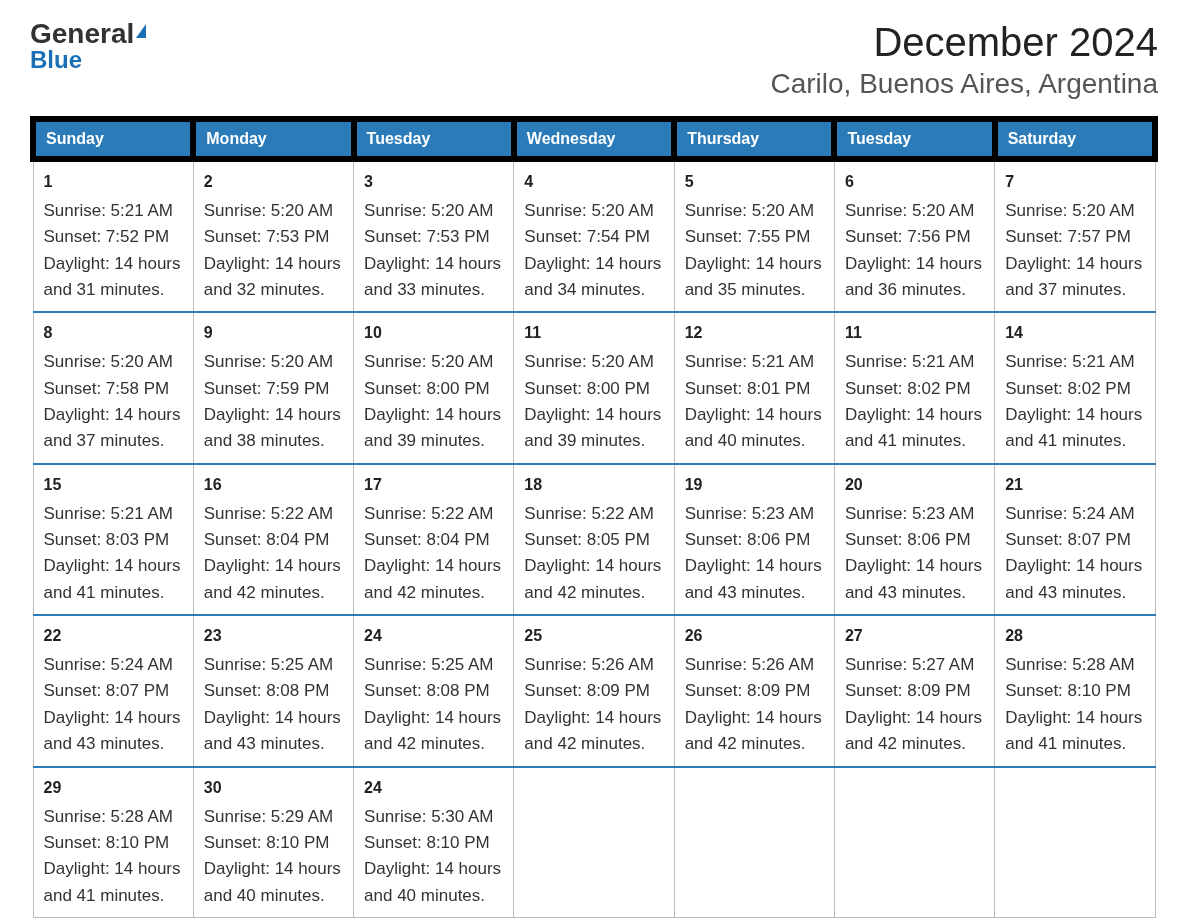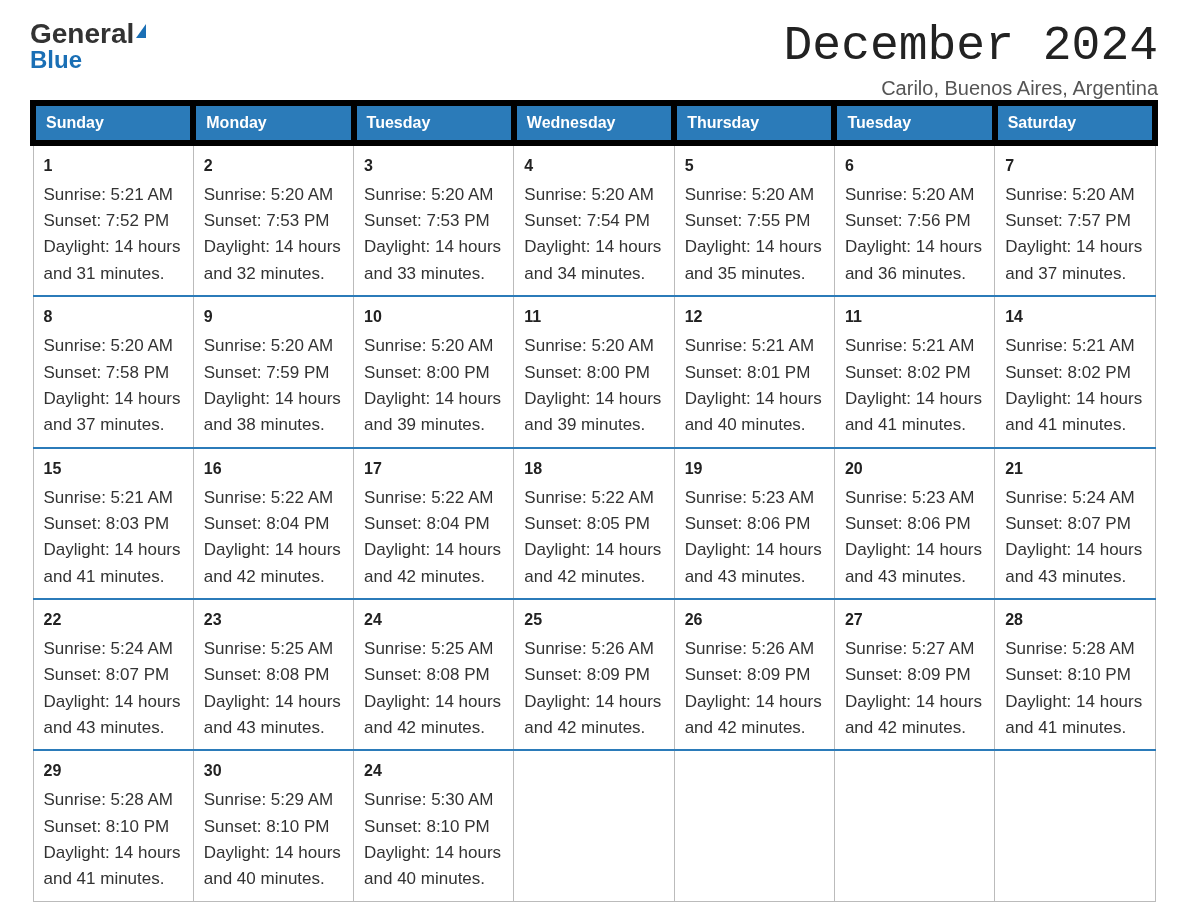--- a/index.html
+++ b/index.html
@@ -7,21 +7,21 @@
       font-family: Arial, sans-serif;
       background: #fff;
       padding: 20px 30px;
       width: 1188px;
       min-height: 918px;
     }
     .header {
       display: flex;
       justify-content: space-between;
       align-items: flex-start;
-      margin-bottom: 0;
+      margin-bottom: 16px;
     }
     .logo {
       display: flex;
       flex-direction: column;
       align-items: flex-start;
     }
     .logo-general {
       font-size: 28px;
       font-weight: bold;
       color: #333;
@@ -41,28 +41,27 @@
       border-bottom: 14px solid #1a6fb5;
       margin-left: 2px;
       vertical-align: middle;
       position: relative;
       top: -3px;
     }
     .title-section {
       text-align: right;
     }
     .month-title {
-      font-size: 48px;
+      font-size: 40px;
       font-weight: normal;
       color: #222;
       line-height: 1.1;
-      font-family: Liberation Mono, monospace;
     }
     .location {
-      font-size: 20px;
+      font-size: 28px;
       color: #555;
       margin-top: 4px;
     }
     .calendar {
       width: 100%;
       border-collapse: collapse;
       border: 1px solid #aaa;
     }
     .calendar th {
       background-color: #2b7bb9;

